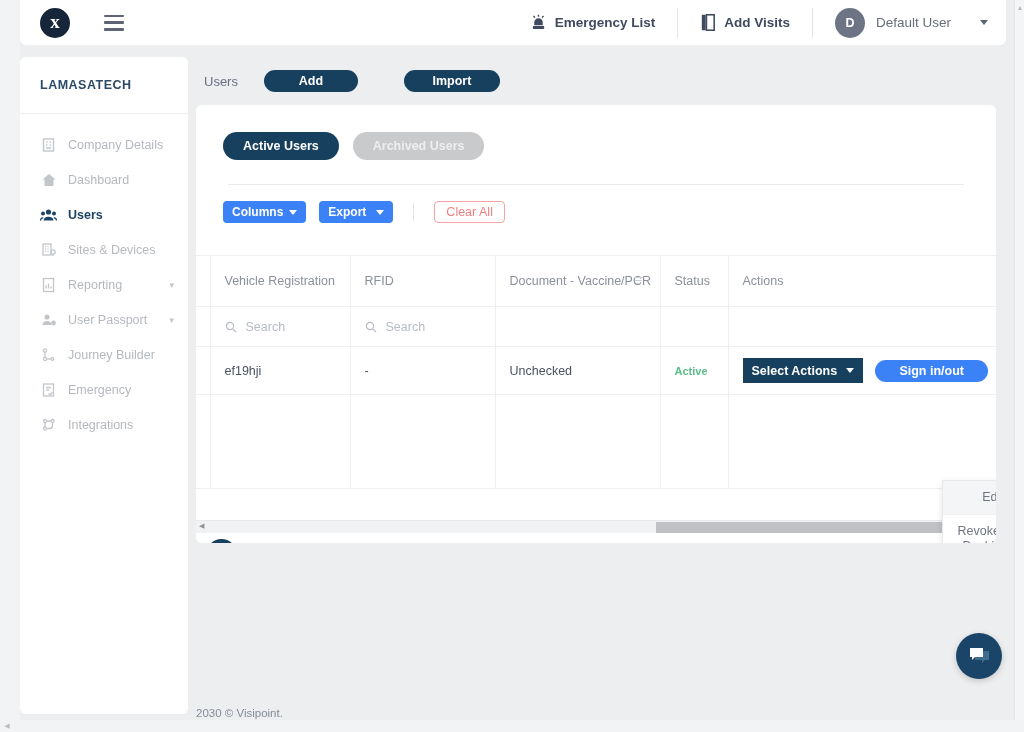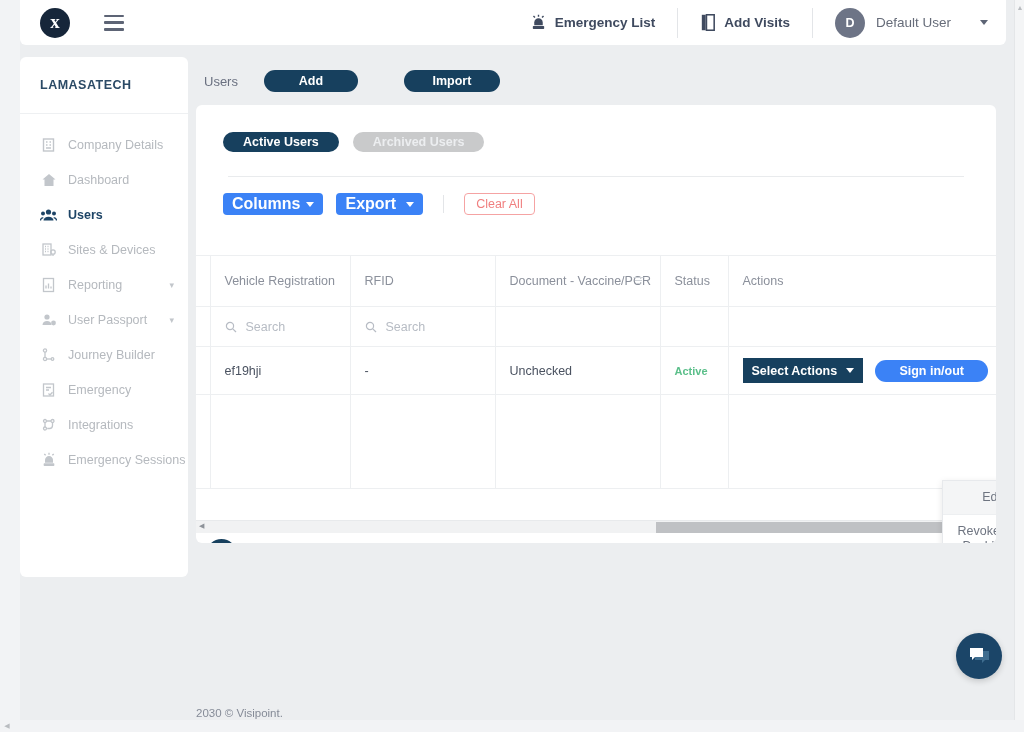--- a/index.html
+++ b/index.html
@@ -82,21 +82,21 @@
   .avatar {
     width:30px; height:30px; border-radius:50%;
     background:#6d7486; color:#fff; font-size:12.5px; font-weight:bold;
     display:flex; align-items:center; justify-content:center;
   }
   .user-name { font-size:13.5px; color:#666c79; }
   .caret-dn { width:0;height:0;border-left:4.5px solid transparent;border-right:4.5px solid transparent;border-top:5px solid #5d6475; margin-left:18px;}
 
   
   .sidebar {
-    position:absolute; left:20px; top:57px; width:168px; height:520px;
+    position:absolute; left:20px; top:57px; width:168px; height:657px;
     background:#ffffff; border-radius:6px;
   }
   .sidebar-brand {
     height:57px; display:flex; align-items:center; padding-left:20px;
     font-size:12.5px; font-weight:bold; letter-spacing:0.5px; color:#2b4a66;
     border-bottom:1px solid #eef0f2;
   }
   .nav { padding-top:13px; }
   .nav-item {
     display:flex; align-items:center; height:35px; padding-left:20px;
@@ -126,33 +126,33 @@
   }
   .pill-add { width:94px; }
   .pill-import { width:96px; margin-left:34px; }
 
   .card {
     background:#ffffff; border-radius:6px;
     width:800px; height:438px; position:relative; overflow:hidden;
   }
   .tabs { display:flex; gap:14px; padding:27px 0 0 27px; }
   .tab {
-    border:none; border-radius:14px; height:20px; padding:0 20px;
+    border:none; border-radius:14px; height:28px; padding:0 20px;
     font-size:12.5px; font-weight:bold; cursor:pointer;
     font-family:"Liberation Sans",sans-serif;
   }
   .tab-active { background:#17405e; color:#ffffff; }
   .tab-inactive { background:#c9cacb; color:#eceef0; }
 
   .divider { height:1px; background:#e9ebed; margin:24px 32px 0 32px; }
 
   .toolbar { display:flex; align-items:center; padding:16px 0 0 27px; gap:13px; }
   .btn-blue {
     background:#3b82f6; color:#fff; border:none; border-radius:4px;
-    height:22px; padding:0 9px; font-size:16px; font-weight:bold;
+    height:22px; padding:0 9px; font-size:12px; font-weight:bold;
     cursor:pointer; display:flex; align-items:center; gap:6px;
     font-family:"Liberation Sans",sans-serif;
   }
   .caret-white { width:0;height:0;border-left:4px solid transparent;border-right:4px solid transparent;border-top:5px solid #ffffff; }
   .tool-sep { width:1px; height:18px; background:#e3e5e8; margin:0 7px; }
   .btn-clear {
     background:#ffffff; border:1px solid #f5a3a3; color:#f07f7f;
     border-radius:4px; height:22px; padding:0 11px; font-size:12.5px;
     cursor:pointer; font-family:"Liberation Sans",sans-serif;
   }
@@ -397,30 +397,20 @@
           <svg width="16" height="16" viewBox="0 0 16 16" fill="none" stroke="currentColor" stroke-width="1.3">
             <circle cx="4" cy="4" r="1.5"></circle>
               <circle cx="11.5" cy="4" r="1.5"></circle>
               <circle cx="4" cy="11.5" r="1.5"></circle>
             <path d="M5.5 4h4.5M4 5.5v4.5M11.5 5.5v3c0 1.6-1.2 3-3 3H6.2"></path>
           </svg>
         </span>
         <span>Integrations</span>
       </div>
 
-      <div class="nav-item">
-        <span class="nav-ico">
-          <svg width="16" height="16" viewBox="0 0 24 24" fill="currentColor">
-            <path d="M11 1h2v3h-2zM4.2 3.6l1.4-1.4 2.1 2.1-1.4 1.4zM16.3 4.3l2.1-2.1 1.4 1.4-2.1 2.1z"></path>
-            <path d="M12 6c-3.3 0-6 2.7-6 6v4h12v-4c0-3.3-2.7-6-6-6z"></path>
-            <rect x="4" y="17" width="16" height="4" rx="1"></rect>
-          </svg>
-        </span>
-        <span>Emergency Sessions</span>
-      </div>
 
     </div>
   </div>
 
   <div class="main">
 
     <div class="crumbbar">
       <span class="crumb">Users</span>
       <button class="pill pill-add">Add</button>
       <button class="pill pill-import">Import</button>

